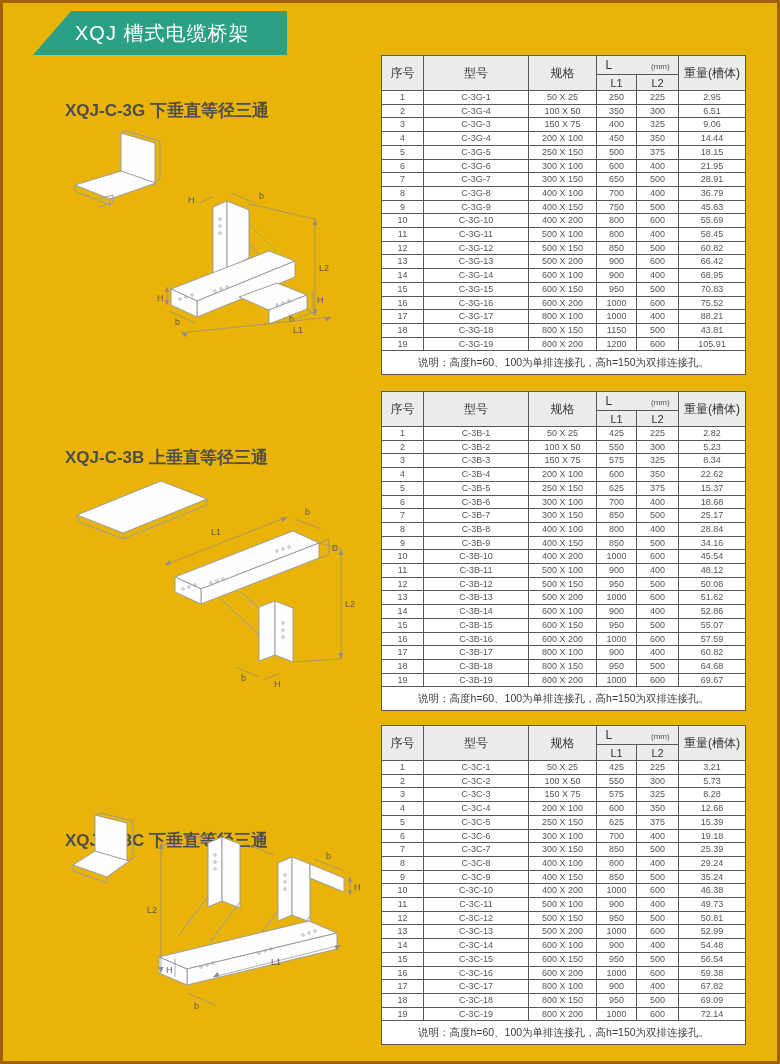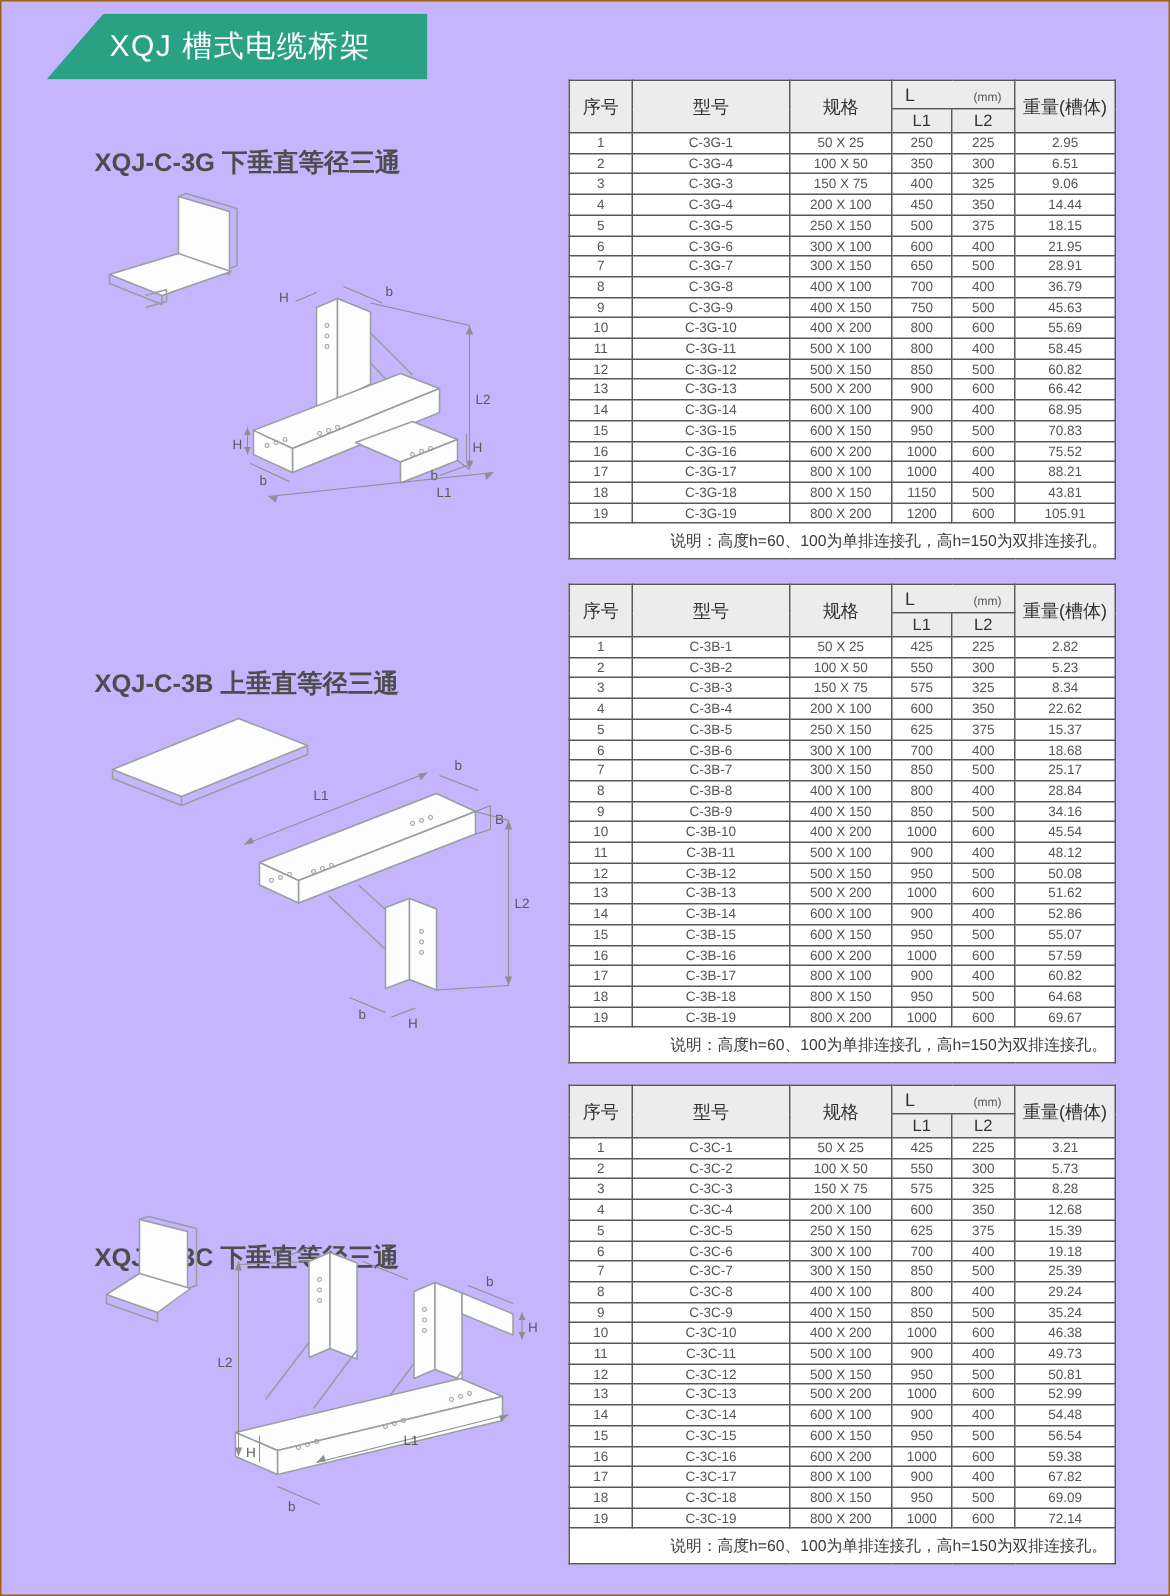--- a/index.html
+++ b/index.html
@@ -1,17 +1,17 @@
 <!DOCTYPE html>
 <html><head>
 <meta charset="utf-8">
 <style>
   html,body{margin:0;padding:0;}
   body{font-family:"Liberation Sans","DejaVu Sans",sans-serif;background:#ffffff;}
-  .page{position:relative;width:780px;height:1064px;background:#c4b5fd;border:1px solid #a16207;box-sizing:border-box;overflow:hidden;}
+  .page{position:relative;width:780px;height:1064px;background:#eab308;border:3px solid #a16207;box-sizing:border-box;overflow:hidden;}
 
   
   .banner{position:absolute;left:30px;top:8px;width:254px;height:44px;background:#2aa184;
           clip-path:polygon(15% 0,100% 0,100% 100%,0 100%);}
   .banner span{display:block;line-height:44px;padding-left:42px;color:#fff;font-size:20px;letter-spacing:1px;}
 
   .sec-title{position:absolute;font-size:17px;font-weight:bold;color:#4d4d4d;white-space:nowrap;}
 
   .drawing{position:absolute;}
   .drawing svg{display:block;}
@@ -26,21 +26,21 @@
   table.spec{position:absolute;width:364px;border-collapse:collapse;table-layout:fixed;
              border:1.5px solid #4a4a4a;background:#fff;padding-left:44px;}
   table.spec th,table.spec td{border:1px solid #585858;text-align:center;padding:0;
              overflow:hidden;white-space:nowrap;}
   table.spec thead th{background:#ececec;font-weight:normal;color:#333;}
   table.spec thead tr.h1 th{height:18px;font-size:12px;}
   table.spec thead tr.h2 th{height:15px;font-size:11px;}
   .lbig{font-size:12px;}
   .lsmall{font-size:8px;color:#555;margin-left:36px;}
   table.spec tbody td{height:12.7px;line-height:12.7px;font-size:9px;color:#555;}
-  table.spec tfoot td{height:19px;text-align:right;font-size:10.5px;color:#3a3a3a;padding:2px 5px;}
+  table.spec tfoot td{height:19px;text-align:center;font-size:10.5px;color:#3a3a3a;padding:2px 5px;}
 </style>
 </head>
 <body>
 
 <div class="page">
 
   <div class="banner">
     <span>XQJ 槽式电缆桥架</span>
   </div>
 

